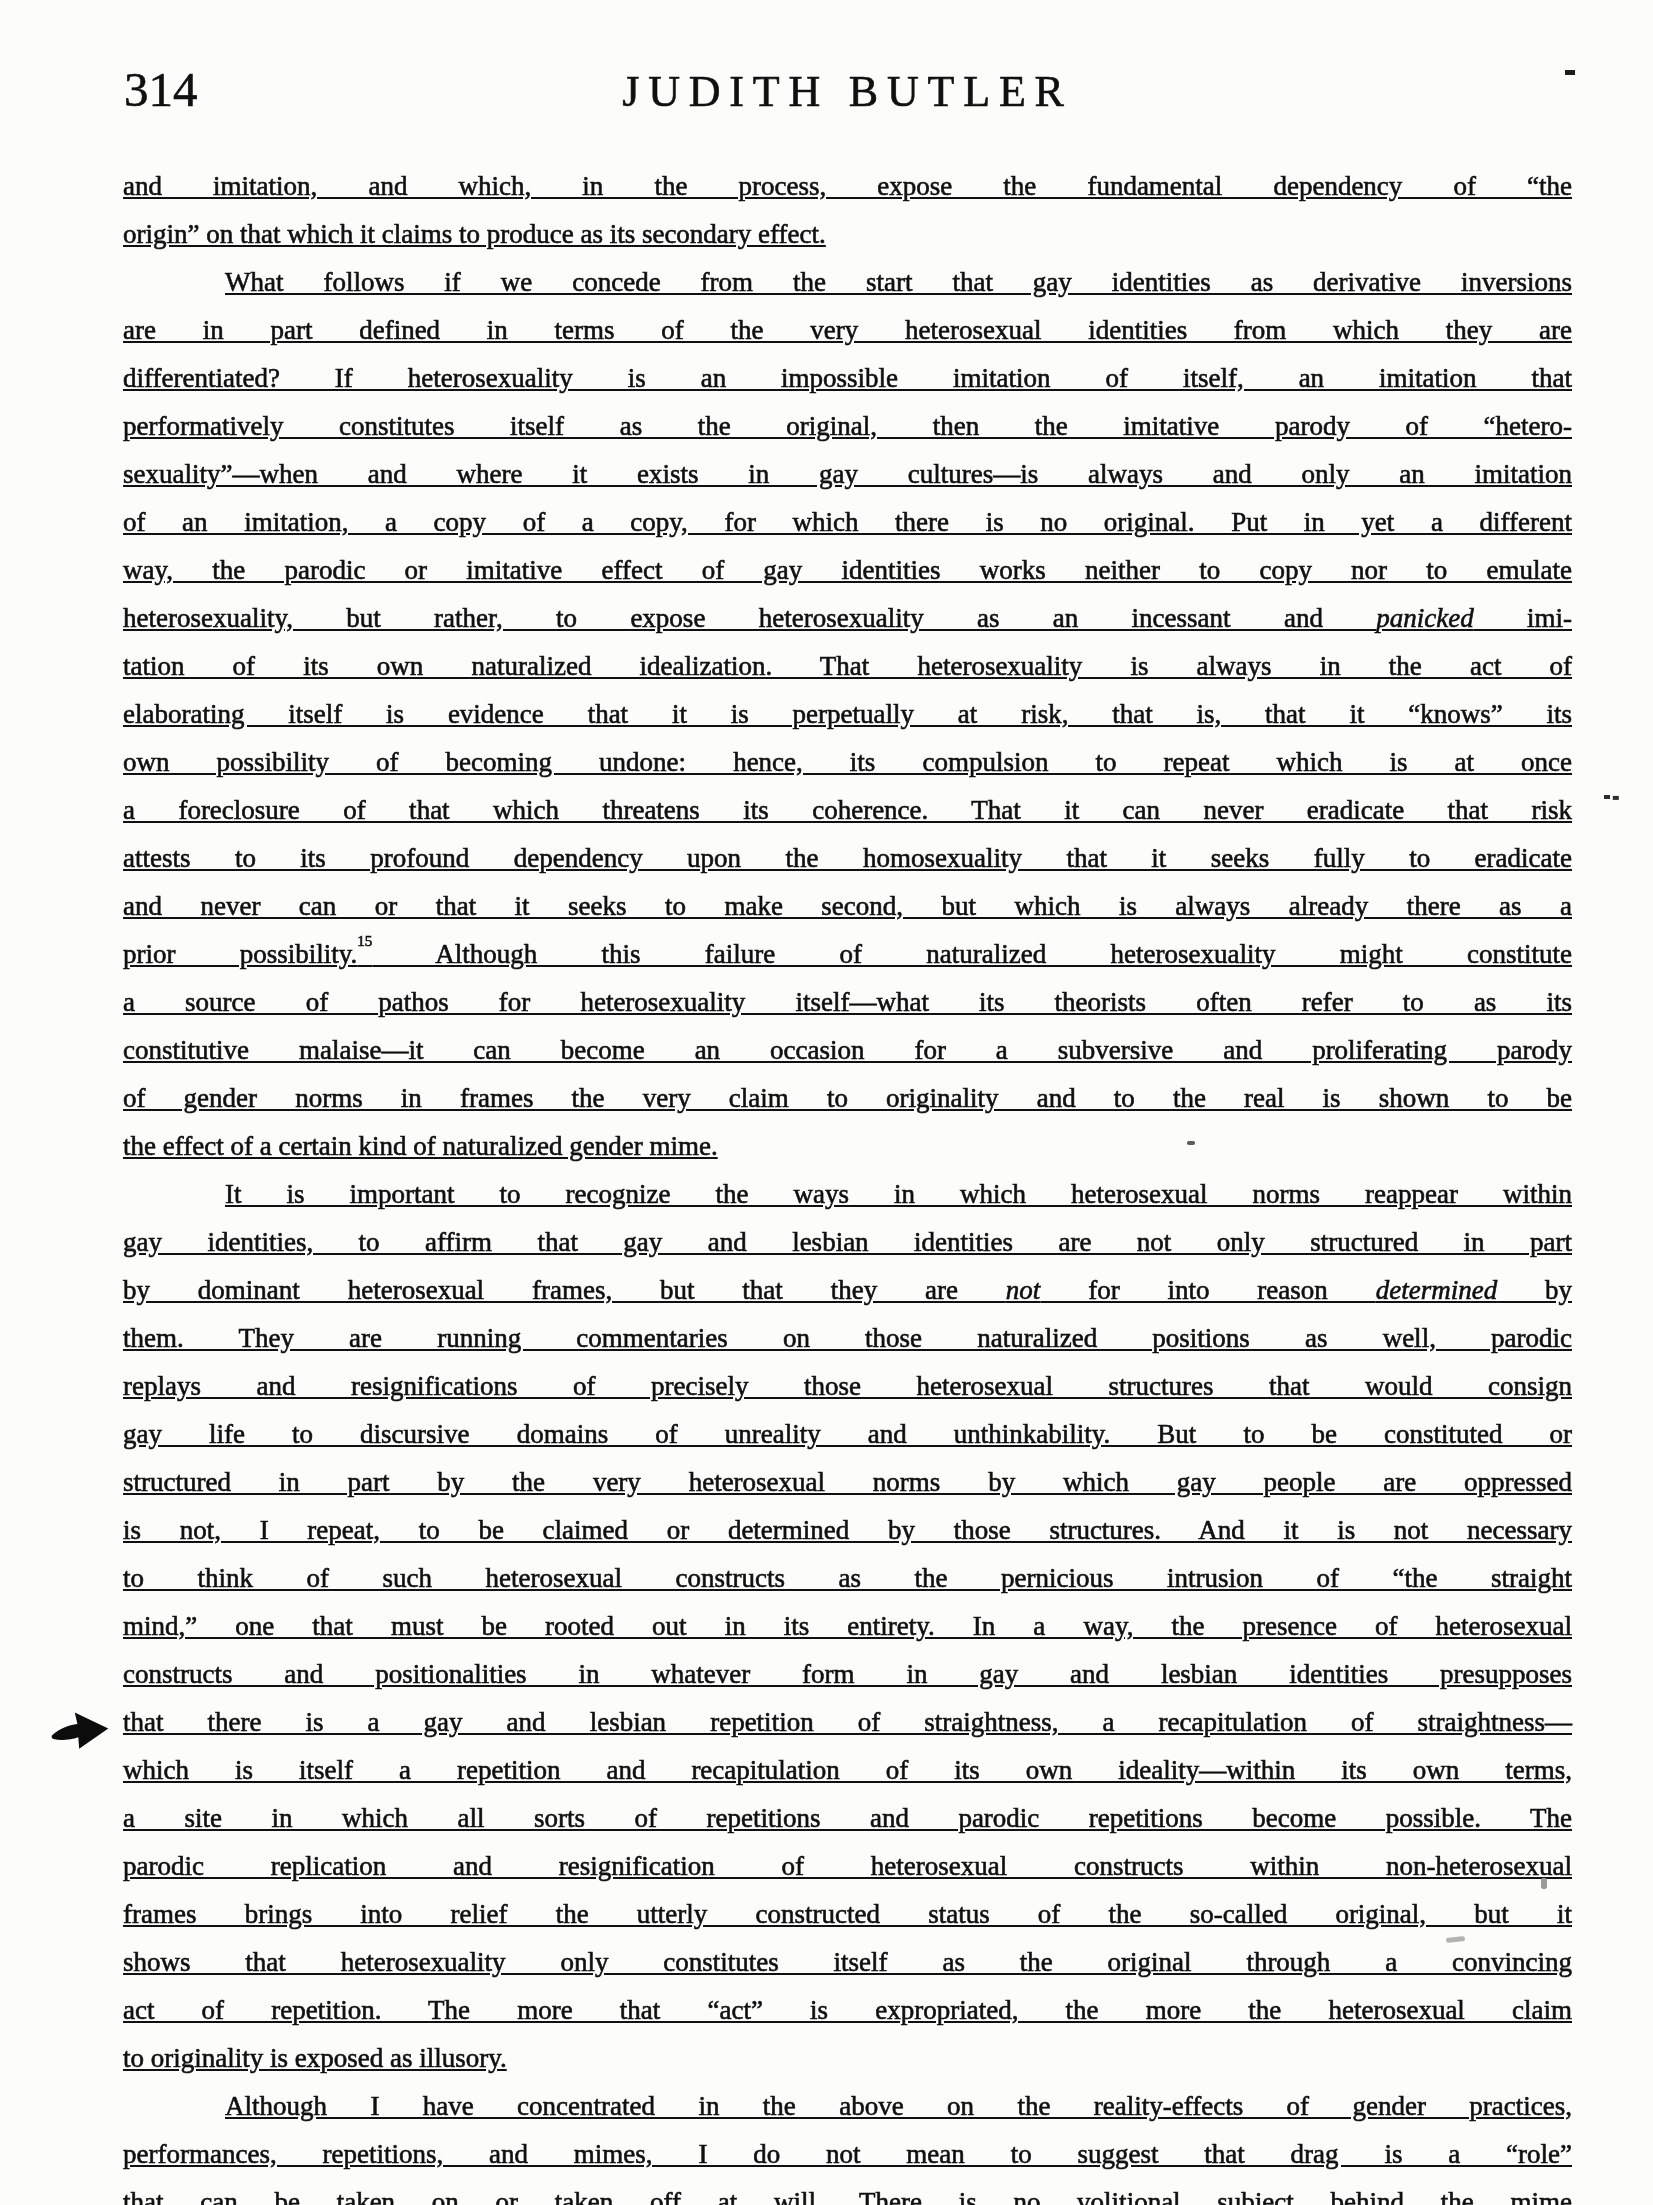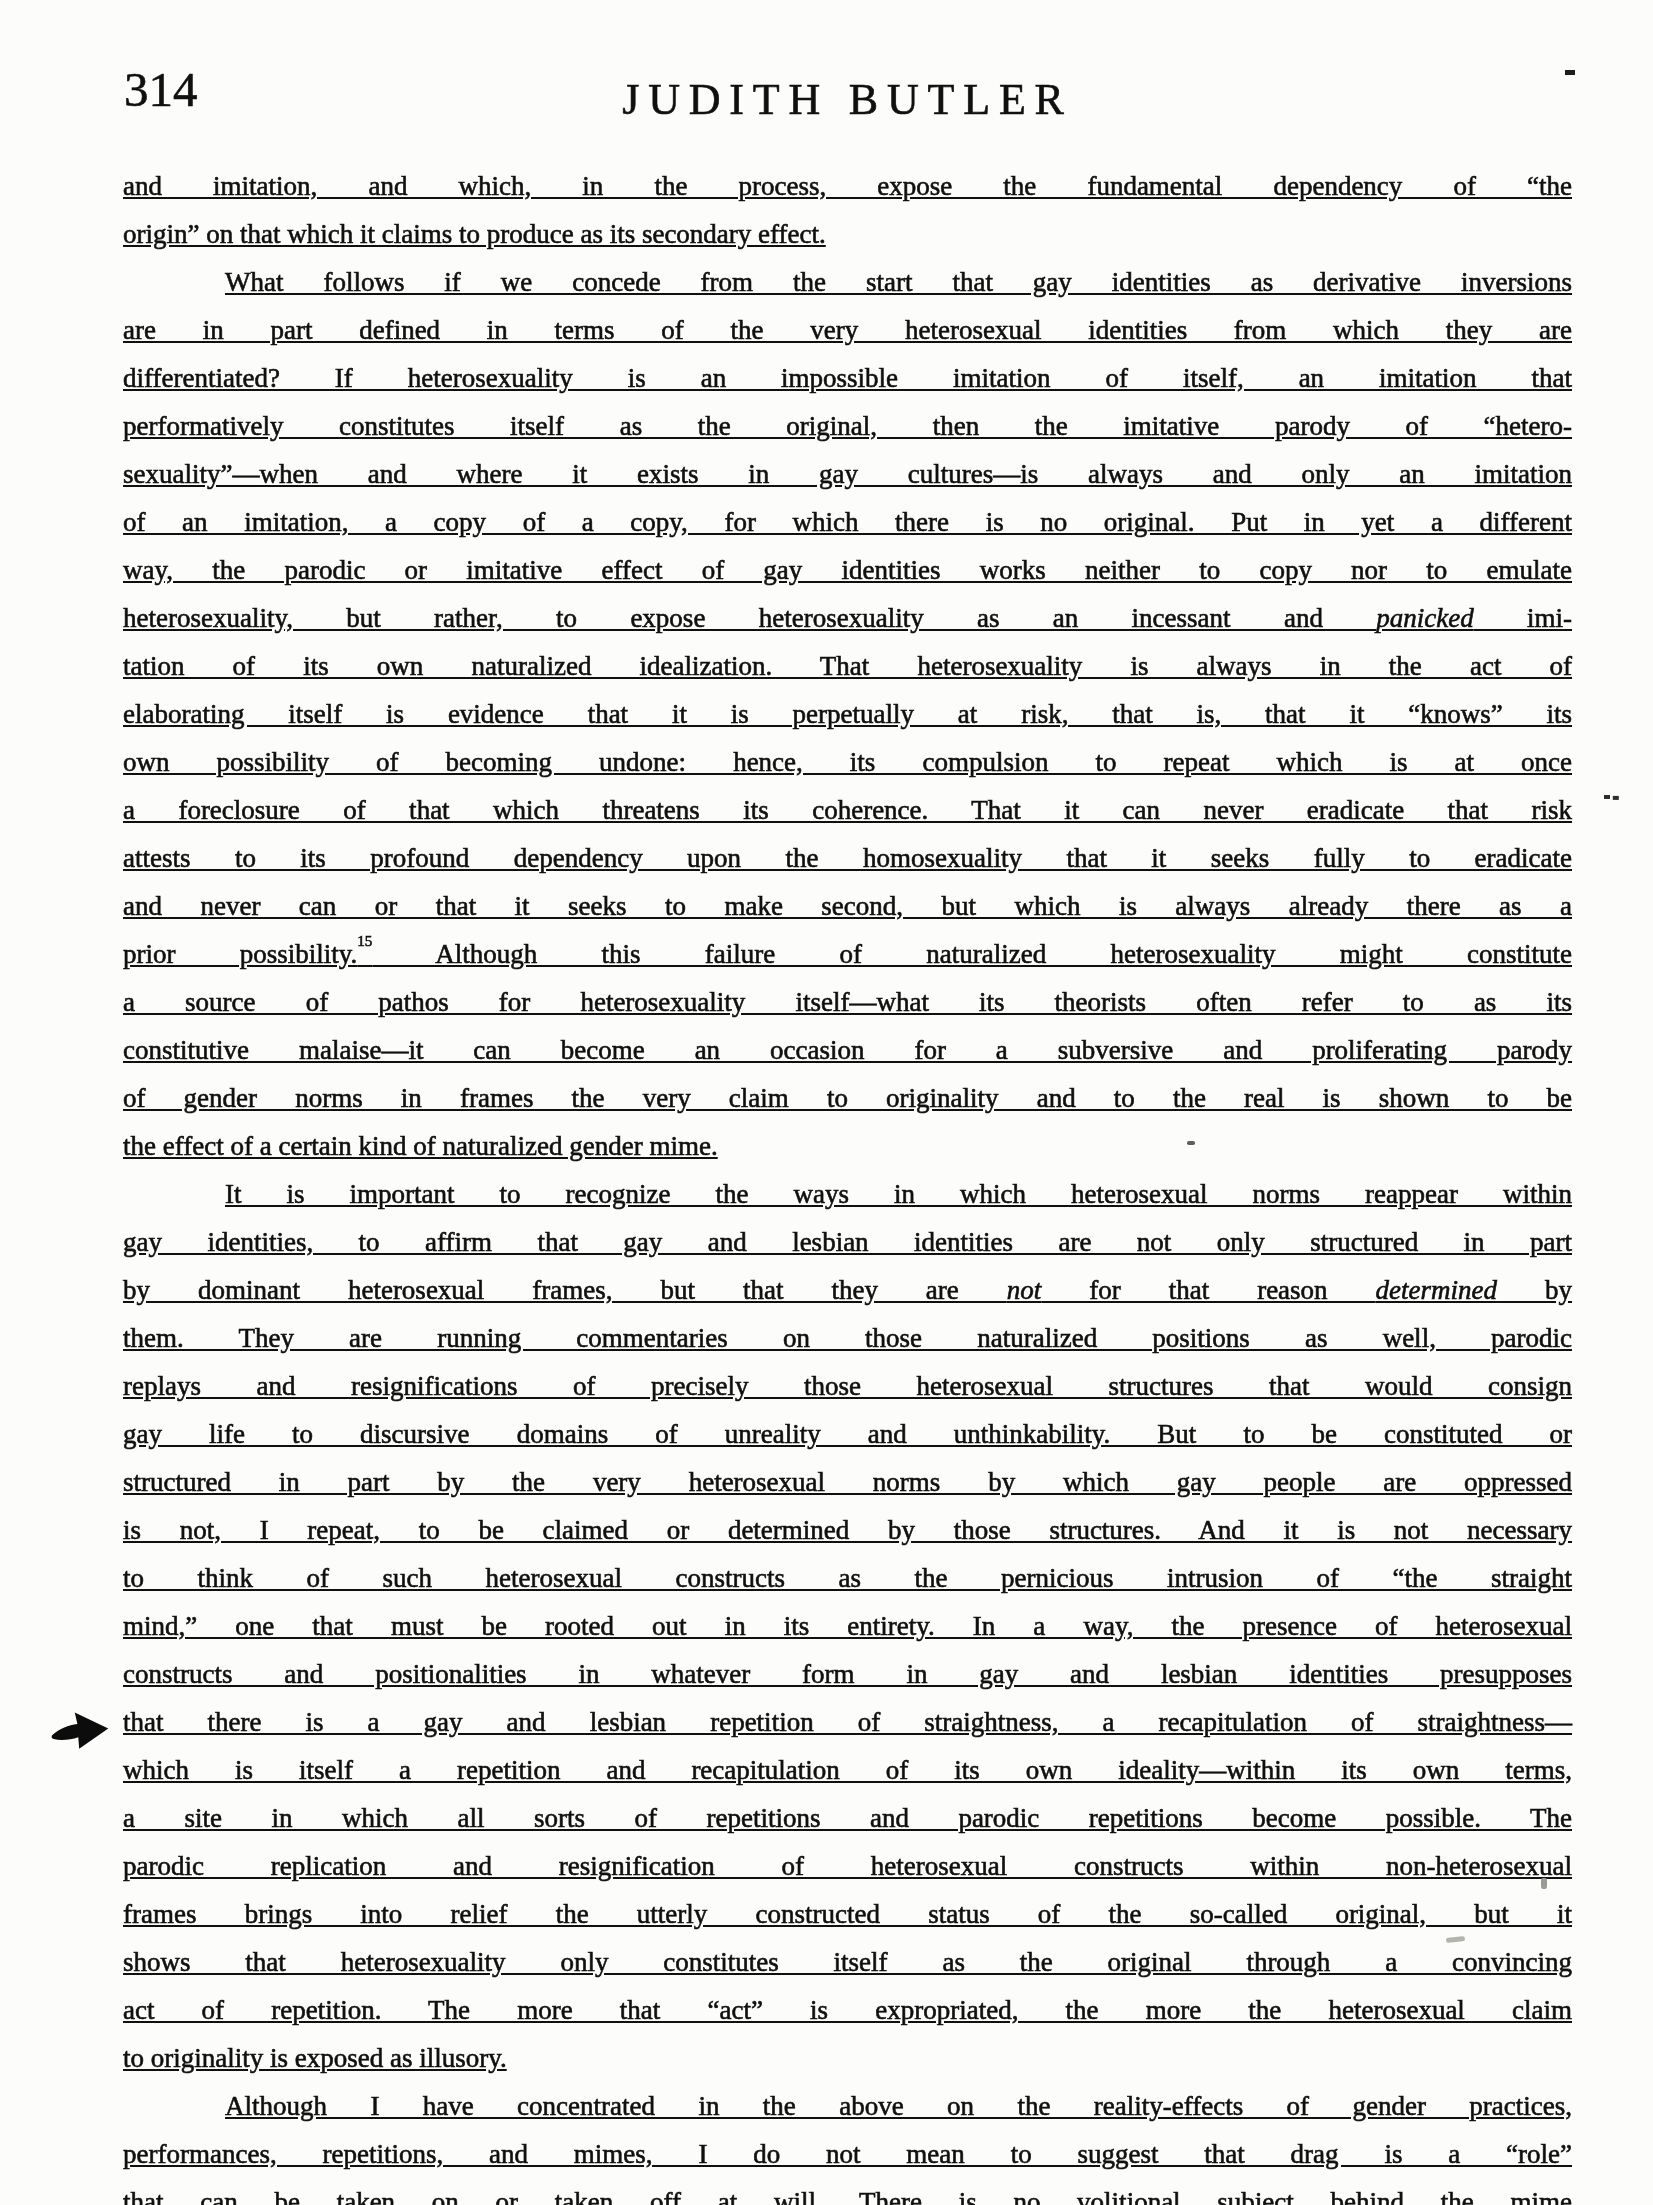--- a/index.html
+++ b/index.html
@@ -15,21 +15,20 @@
 
   .page-number {
     position: absolute; left: 124px; top: 65px;
     font-size: 49px; line-height: 1;
   }
   .running-head {
     position: absolute; left: 123px; top: 70px; width: 1449px;
     text-align: center;
     font-size: 44px; line-height: 1;
     letter-spacing: 8.8px;
-    margin-top: 8px;
   }
 
   .body-text {
     position: absolute; left: 123px; top: 162px; width: 1449px;
   }
   .line {
     font-size: 27px;
     line-height: 48px;
     height: 48px;
     text-align: justify;
@@ -82,21 +81,21 @@
     <div class="line"><span>a foreclosure of that which threatens its coherence. That it can never eradicate that risk</span></div>
     <div class="line"><span>attests to its profound dependency upon the homosexuality that it seeks fully to eradicate</span></div>
     <div class="line"><span>and never can or that it seeks to make second, but which is always already there as a</span></div>
     <div class="line"><span>prior possibility.</span><sup>15</sup><span> Although this failure of naturalized heterosexuality might constitute</span></div>
     <div class="line"><span>a source of pathos for heterosexuality itself—what its theorists often refer to as its</span></div>
     <div class="line"><span>constitutive malaise—it can become an occasion for a subversive and proliferating parody</span></div>
     <div class="line"><span>of gender norms in frames the very claim to originality and to the real is shown to be</span></div>
     <div class="line end"><span>the effect of a certain kind of naturalized gender mime.</span></div>
     <div class="line indent"><span>It is important to recognize the ways in which heterosexual norms reappear within</span></div>
     <div class="line"><span>gay identities, to affirm that gay and lesbian identities are not only structured in part</span></div>
-    <div class="line"><span>by dominant heterosexual frames, but that they are </span><span class="it">not</span><span> for that reason </span><span class="it">determined</span><span> by</span></div>
+    <div class="line"><span>by dominant heterosexual frames, but that they are </span><span class="it">not</span><span> for into reason </span><span class="it">determined</span><span> by</span></div>
     <div class="line"><span>them. They are running commentaries on those naturalized positions as well, parodic</span></div>
     <div class="line"><span>replays and resignifications of precisely those heterosexual structures that would consign</span></div>
     <div class="line"><span>gay life to discursive domains of unreality and unthinkability. But to be constituted or</span></div>
     <div class="line"><span>structured in part by the very heterosexual norms by which gay people are oppressed</span></div>
     <div class="line"><span>is not, I repeat, to be claimed or determined by those structures. And it is not necessary</span></div>
     <div class="line"><span>to think of such heterosexual constructs as the pernicious intrusion of “the straight</span></div>
     <div class="line"><span>mind,” one that must be rooted out in its entirety. In a way, the presence of heterosexual</span></div>
     <div class="line"><span>constructs and positionalities in whatever form in gay and lesbian identities presupposes</span></div>
     <div class="line"><span>that there is a gay and lesbian repetition of straightness, a recapitulation of straightness—</span></div>
     <div class="line"><span>which is itself a repetition and recapitulation of its own ideality—within its own terms,</span></div>

